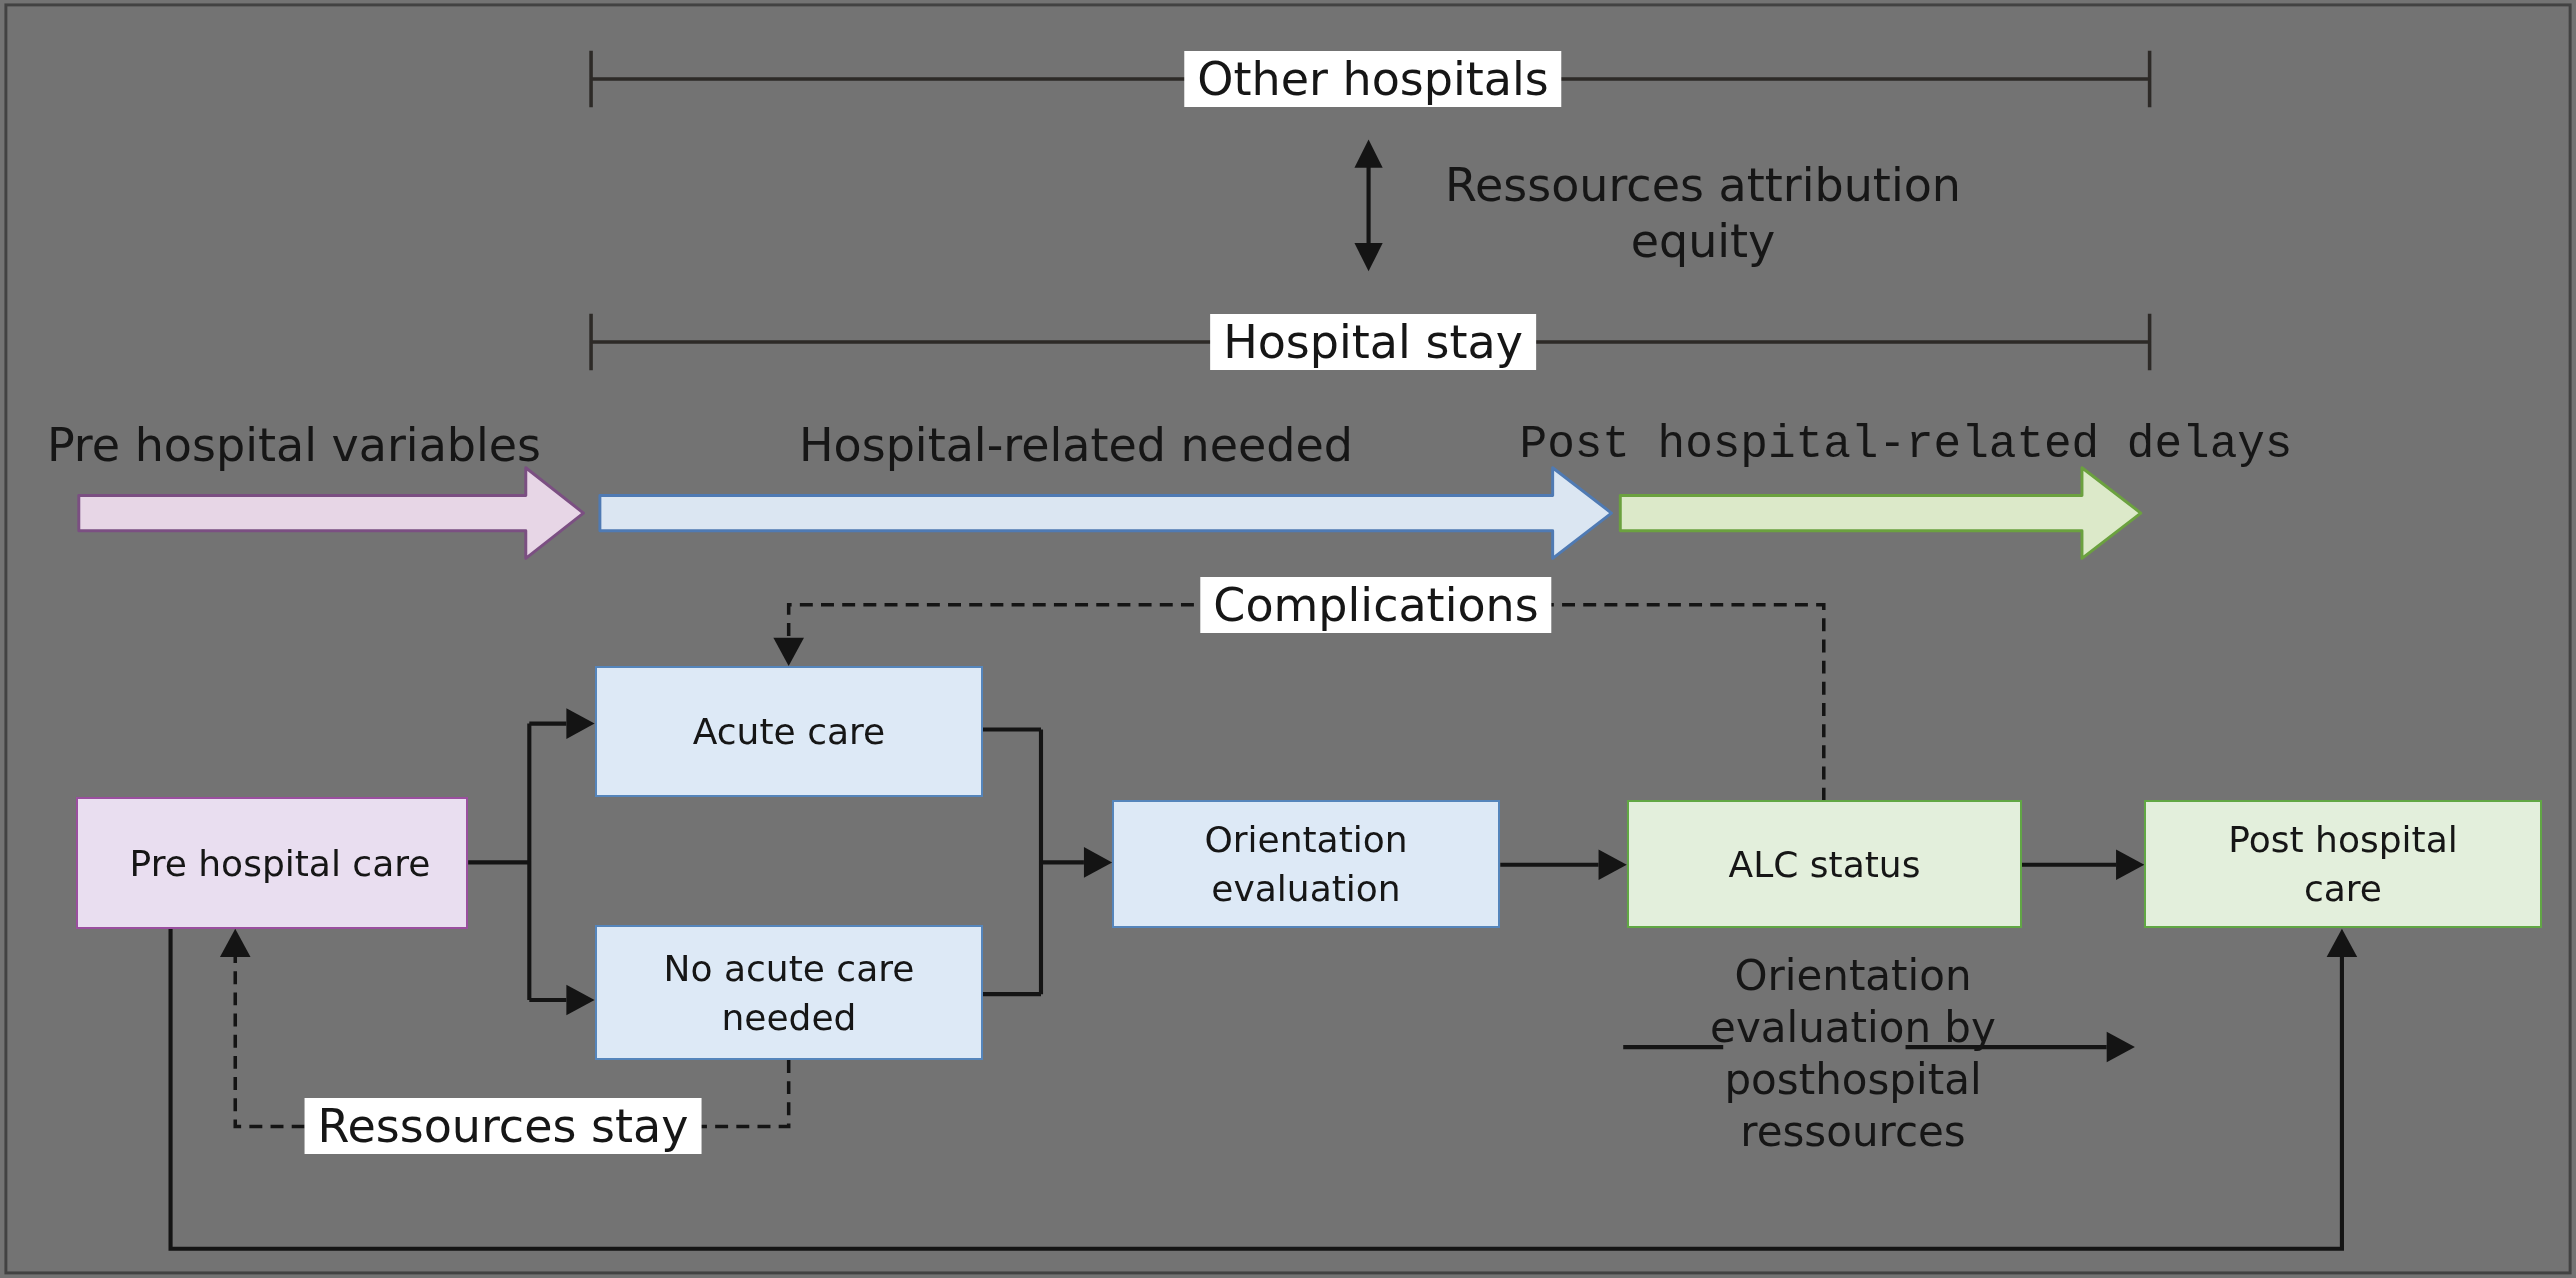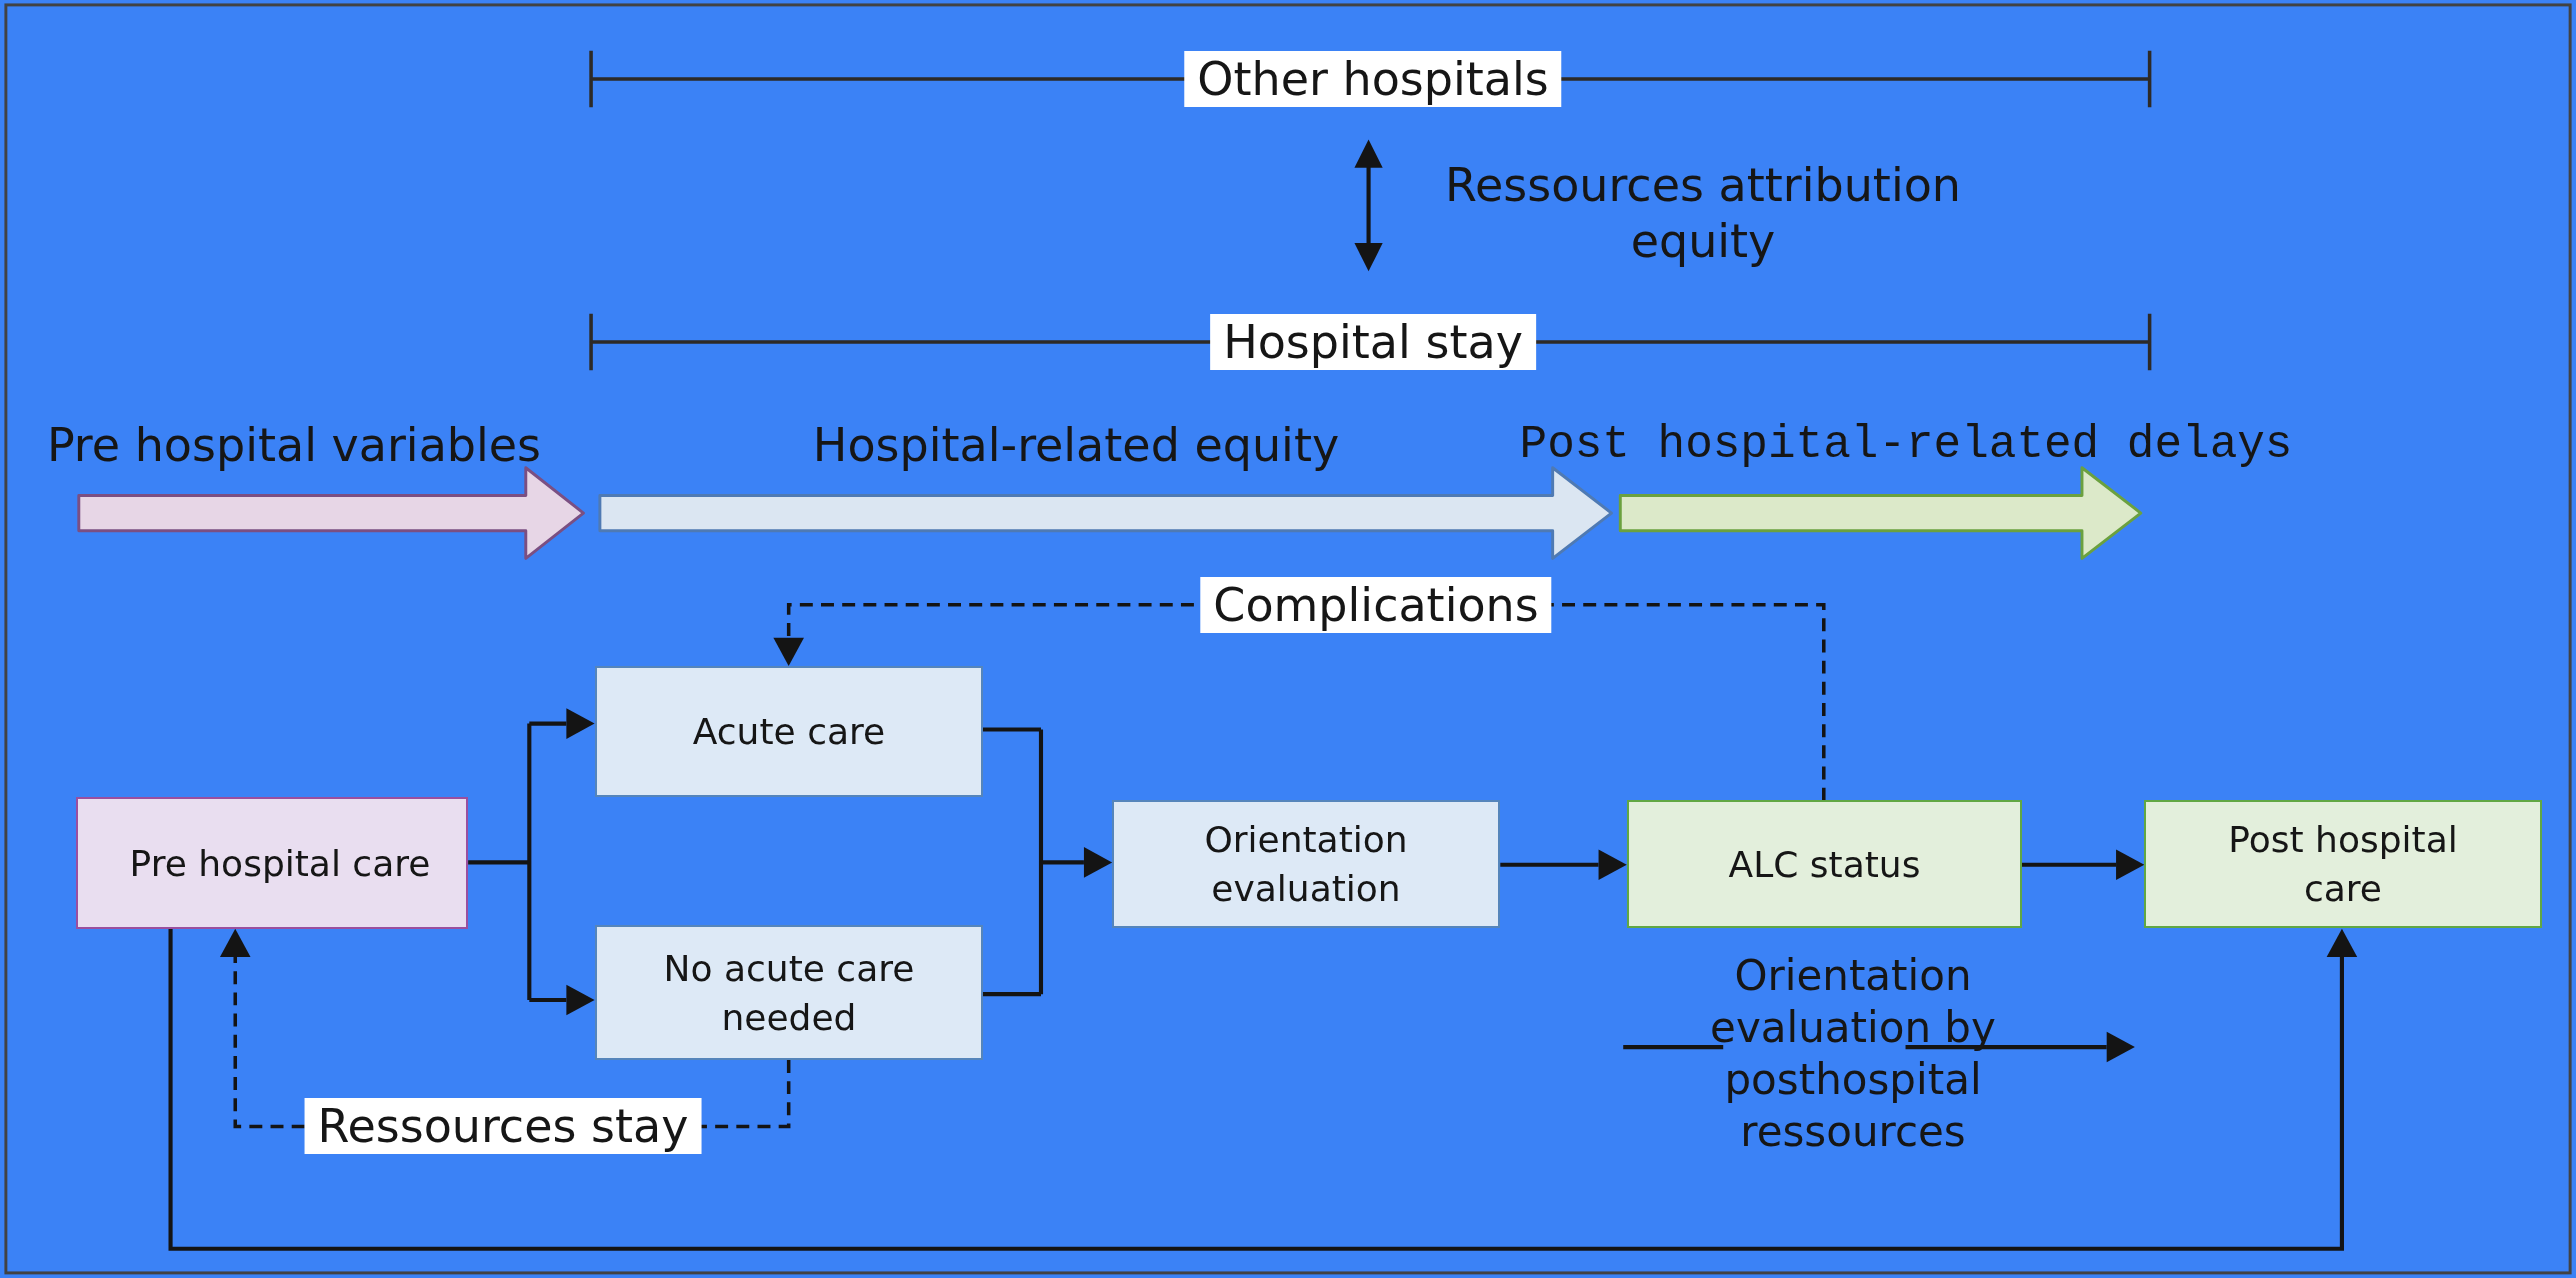--- a/index.html
+++ b/index.html
@@ -1,18 +1,18 @@
 <!DOCTYPE html>
 <html style="font-size:9.4px"><head>
 <meta charset="utf-8">
 <style>
   html,body{margin:0;padding:0;background:#ffffff;}
   body{width:2576px;height:1279px;overflow:hidden;
        font-family:"DejaVu Sans","Liberation Sans",sans-serif;color:#161616;}
-  #canvas{position:relative;width:2576px;height:1279px;background:#3b82f6;}
+  #canvas{position:relative;width:2576px;height:1279px;background:#737373;}
   svg.layer{position:absolute;left:0;top:0;}
   .abs{position:absolute;}
   .ctr{transform:translate(-50%,-50%);text-align:center;}
   .lbl{font-size:46px;line-height:56px;white-space:pre-line;color:#161616;}
   .onln{background:#ffffff;padding:0 13px;white-space:nowrap;}
   .node{display:flex;align-items:center;justify-content:center;
         font-size:36px;line-height:49px;text-align:center;white-space:pre-line;
         box-sizing:border-box;}
   .node.purple{background:#e9def0;border:2.9px solid #9a4f9f;}
   .node.blue{background:#dde9f6;border:2.9px solid #5585bb;}
@@ -60,21 +60,21 @@
   </svg>
 
   <div class="abs ctr lbl onln" style="left:1373px;top:79px;">Other hospitals</div>
 
   <div class="abs ctr lbl" style="left:1694px;top:213px;margin-left:9px;">Ressources attribution
 equity</div>
 
   <div class="abs ctr lbl onln" style="left:1373px;top:342px;">Hospital stay</div>
 
   <div class="abs ctr lbl" style="left:294px;top:445px;white-space:nowrap;">Pre hospital variables</div>
-  <div class="abs ctr lbl" style="left:1076px;top:445px;white-space:nowrap;">Hospital-related equity</div>
+  <div class="abs ctr lbl" style="left:1076px;top:445px;white-space:nowrap;">Hospital-related needed</div>
   <div class="abs ctr lbl" style="left:1906px;top:445px;white-space:nowrap;font-family:Liberation Mono, monospace;">Post hospital-related delays</div>
 
   <div class="abs node purple" style="left:76px;top:797px;width:392px;height:132px;padding-left:16px;">Pre hospital care</div>
 
   <div class="abs node blue" style="left:595px;top:666px;width:388px;height:131px;">Acute care</div>
 
   <div class="abs node blue" style="left:595px;top:925px;width:388px;height:135px;">No acute care
 needed</div>
 
   <div class="abs node blue" style="left:1112px;top:800px;width:388px;height:128px;">Orientation

